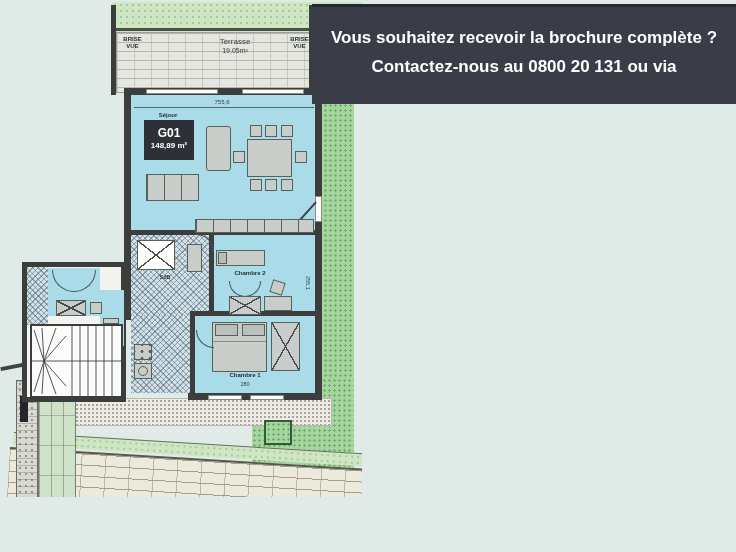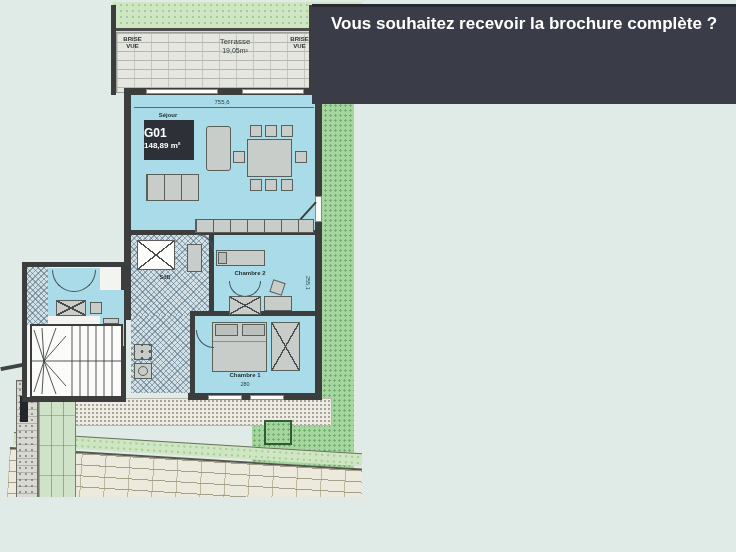--- a/index.html
+++ b/index.html
@@ -30,21 +30,21 @@
                      repeating-linear-gradient(180deg,rgba(120,120,110,.4) 0 1px,transparent 1px 7px);
     background-size:6px 6px,auto;}
   .furn{background:#c9cdc9;border:1px solid #596059;}
   .xx{background-image:linear-gradient(to top right,transparent calc(50% - .7px),#4a4a4a calc(50% - .7px) calc(50% + .7px),transparent calc(50% + .7px)),
                        linear-gradient(to bottom right,transparent calc(50% - .7px),#4a4a4a calc(50% - .7px) calc(50% + .7px),transparent calc(50% + .7px));}
   .divv{background-image:repeating-linear-gradient(90deg,#596059 0 1px,transparent 1px 17px);}
   .lbl{font-weight:700;color:#26302e;text-align:center;line-height:1.15;}
   .dim{color:#34403e;text-align:center;}
   .arc{border-left:1px solid #47545e;border-bottom:1px solid #47545e;border-radius:0 0 0 100%;}
   .banner{background:#3a3d47;border-top:3px solid #272a31;color:#fff;text-align:center;
-          font-weight:700;font-size:17px;line-height:29px;padding-top:2px;}
+          font-weight:700;font-size:17px;line-height:29px;padding-top:16px;}
 </style>
 </head>
 <body>
 
 <div class="canvas">
 
   <div class="abs" style="left:0;top:55;width:362px;height:497px;overflow:hidden;">
 
     <div class="abs gtexl" style="left:112px;top:2px;width:250px;height:36px;"></div>
     <div class="abs gtex" style="left:318px;top:38px;width:36px;height:459px;"></div>
@@ -123,21 +123,21 @@
             <line x1="12" y1="35" x2="24" y2="68"></line>
           <line x1="12" y1="35" x2="34" y2="10"></line>
             <line x1="12" y1="35" x2="34" y2="60"></line>
         </g>
       </svg>
     </div>
 
     <div class="abs" style="left:134px;top:107px;width:180px;height:1px;background:#5c6664;"></div>
     <div class="abs dim" style="left:200px;top:99px;width:44px;font-size:6px;">755,6</div>
     <div class="abs lbl" style="left:148px;top:112px;width:40px;font-size:6px;">Séjour</div>
-    <div class="abs" style="left:144px;top:120px;width:50px;height:40px;background:#2d3137;color:#fff;padding-top:7px;">
+    <div class="abs" style="left:144px;top:120px;width:50px;height:40px;background:#2d3137;color:#fff;text-align:center;padding-top:7px;">
       <div style="font-size:12px;font-weight:700;line-height:13px;">G01</div>
       <div style="font-size:8px;font-weight:700;line-height:11px;">148,89 m²</div>
     </div>
     <div class="abs furn" style="left:206px;top:126px;width:25px;height:45px;border-radius:3px;"></div>
     <div class="abs furn" style="left:247px;top:139px;width:45px;height:38px;"></div>
     <div class="abs furn" style="left:250px;top:125px;width:12px;height:12px;"></div>
     <div class="abs furn" style="left:265px;top:125px;width:12px;height:12px;"></div>
     <div class="abs furn" style="left:281px;top:125px;width:12px;height:12px;"></div>
     <div class="abs furn" style="left:250px;top:179px;width:12px;height:12px;"></div>
     <div class="abs furn" style="left:265px;top:179px;width:12px;height:12px;"></div>
@@ -171,15 +171,16 @@
     <div class="abs lbl" style="left:150px;top:274px;width:30px;font-size:5.5px;">SdB</div>
     <div class="abs furn" style="left:134px;top:344px;width:18px;height:16px;background-image:radial-gradient(#596059 1.4px,transparent 1.6px);background-size:8px 7px;background-position:3px 3px;"></div>
     <div class="abs furn" style="left:134px;top:363px;width:18px;height:16px;">
       <div class="abs" style="left:3px;top:2px;width:10px;height:10px;border:1px solid #596059;border-radius:50%;"></div>
     </div>
     <div class="abs arc" style="left:196px;top:234px;width:18px;height:18px;transform:rotate(180deg);"></div>
   </div>
 
   <div class="abs banner" style="left:312px;top:4px;width:424px;height:100px;">
     <div>Vous souhaitez recevoir la brochure complète ?</div>
+    <div>Contactez-nous au 0800 20 131 ou via</div>
   </div>
 
 </div>
 
 </body></html>

